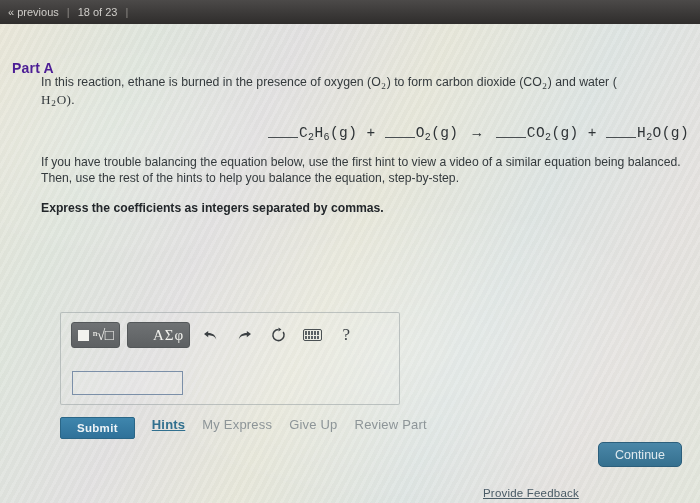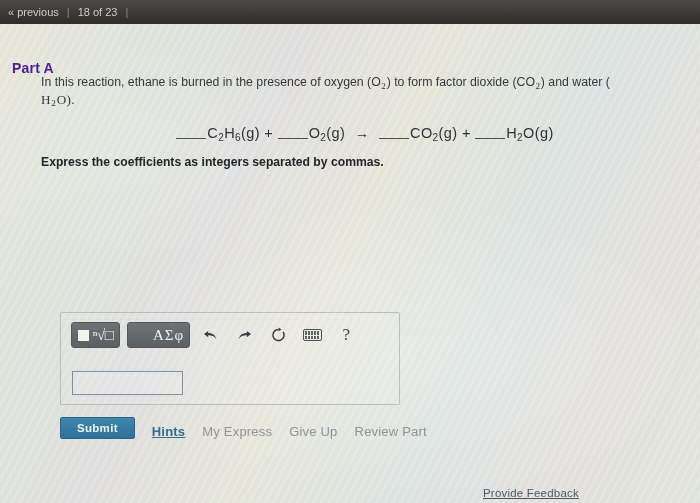--- a/index.html
+++ b/index.html
@@ -103,22 +103,22 @@
   .chem sub {
     font-size: 9.2px;
     vertical-align: baseline;
     position: relative;
     bottom: -2.5px;
     padding: 0 0.5px;
   }
 
   .eqline {
     margin: 3px 0 14px 0;
-    text-align: center;
-    font-family: Liberation Sans, sans-serif;
+    text-align: right;
+    font-family: Liberation Mono, monospace;
     font-size: 14.5px;
     color: #2f3437;
     letter-spacing: 0.4px;
     white-space: nowrap;
   }
   .blank {
     display: inline-block;
     width: 30px;
     border-bottom: 1.2px solid #4a4f52;
     margin-right: 1px;
@@ -250,21 +250,21 @@
     padding: 0 4px;
     outline: none;
   }
 
   
   .actions {
     position: absolute;
     left: 60px;
     top: 417px;
     display: flex;
-    align-items: flex-end;
+    align-items: flex-start;
   }
   .submit-btn {
     background: linear-gradient(180deg, #3f86ad 0%, #2f7199 100%);
     border: 1px solid #2a6687;
     color: #eef4f7;
     font-size: 11.5px;
     font-weight: bold;
     padding: 4px 16px;
     border-radius: 2px;
     letter-spacing: 0.3px;
@@ -321,35 +321,36 @@
 </div>
 
 <div class="content">
 
   <div class="part-title">Part A</div>
 
   <div class="body-col">
 
 
     <p class="q">
-      <span>In this reaction, ethane is burned in the presence of oxygen (O</span><span class="chem"><sub>2</sub></span><span>) to form factor dioxide (CO</span><span class="chem"><sub>2</sub></span><span>) and water (</span><br>
+      <span>In this reaction, ethane is burned in the presence of oxygen (O</span><span class="chem"><sub>2</sub></span><span>) to form carbon dioxide (CO</span><span class="chem"><sub>2</sub></span><span>) and water (</span><br>
       <span class="chem"><span>H</span><sub>2</sub><span>O).</span></span>
     </p>
 
     <div class="eqline">
       <span class="blank"></span><span>C</span><sub>2</sub><span>H</span><sub>6</sub><span>(g)</span>
       <span>+</span>
       <span class="blank"></span><span>O</span><sub>2</sub><span>(g)</span>
       <span class="arrow">→</span>
       <span class="blank"></span><span>CO</span><sub>2</sub><span>(g)</span>
       <span>+</span>
       <span class="blank"></span><span>H</span><sub>2</sub><span>O</span><span>(g)</span>
     </div>
 
 
+    <p class="note">If you have trouble balancing the equation below, use the first hint to view a video of a similar equation being balanced. Then, use the rest of the hints to help you balance the equation, step-by-step.</p>
 
     <p class="bold-instr">Express the coefficients as integers separated by commas.</p>
   </div>
 
   <div class="answer-box">
 
     <div class="toolbar">
 
       <div class="tb-btn">
         <span class="tmpl-glyphs">
@@ -402,15 +403,16 @@
 
   <div class="actions">
     <div class="submit-btn">Submit</div>
     <span class="link hints">Hints</span>
     <span class="link">My Express</span>
     <span class="link">Give Up</span>
     <span class="link">Review Part</span>
   </div>
 
   <div class="feedback-link">Provide Feedback</div>
+  <div class="continue-btn">Continue</div>
 </div>
 
 <div class="glare"></div>
 
 </body></html>

